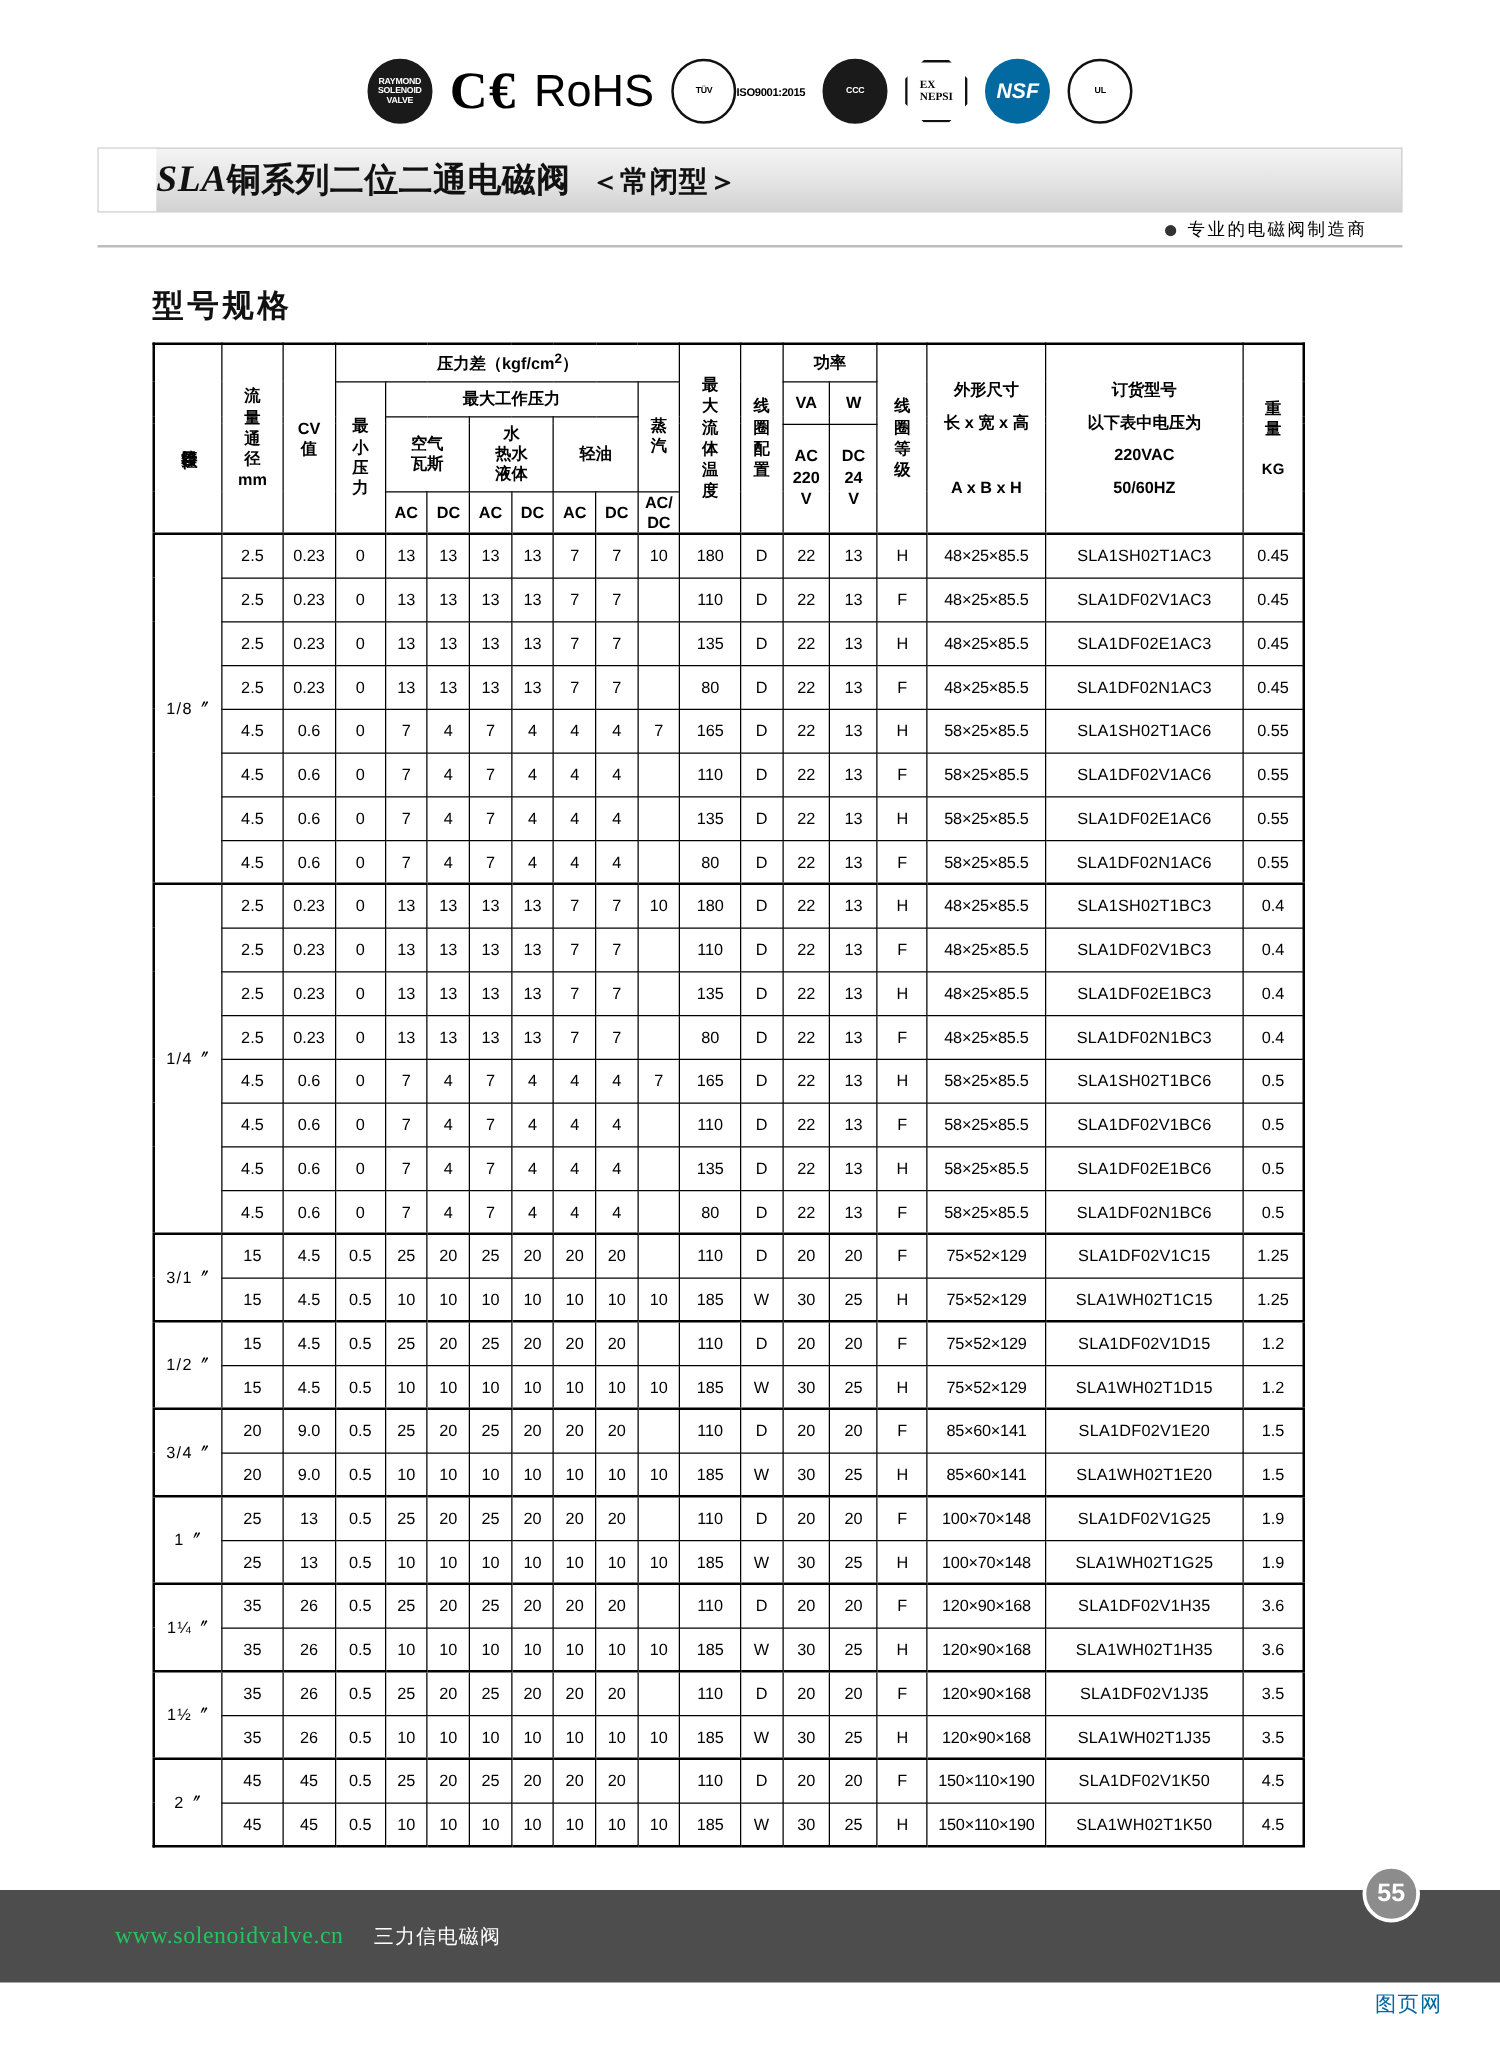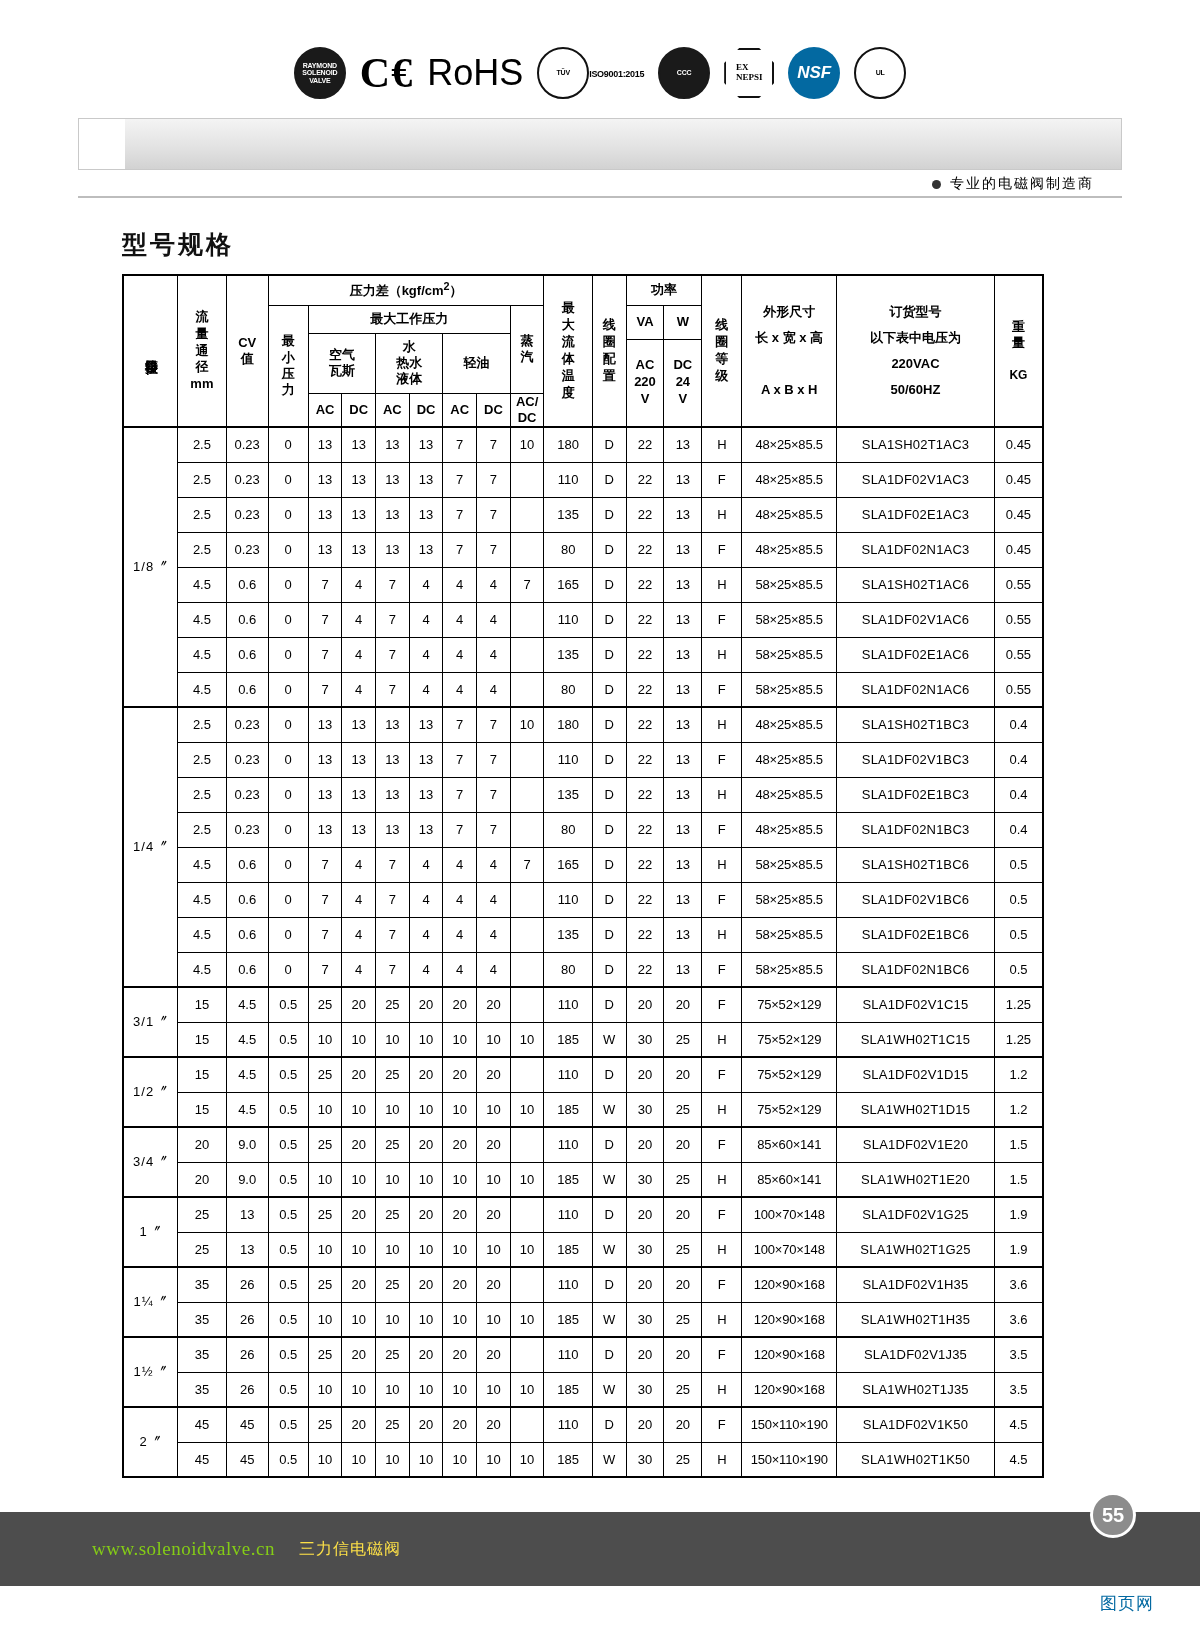--- a/index.html
+++ b/index.html
@@ -96,24 +96,24 @@
   .thick-top { border-top:2px solid #000 !important; }
   .grp-bottom { border-bottom:2px solid #000 !important; }
   table.spec { border:2px solid #000; }
 
   
   .footer {
     position:absolute; left:0; top:1512px; width:1200px; height:74px;
     background:#4d4d4d; display:flex; align-items:center;
   }
   .footer .f-url {
-    color:#84cc16; font-size:19px; margin-left:92px; letter-spacing:0.5px;
+    color:#22c55e; font-size:19px; margin-left:92px; letter-spacing:0.5px;
     font-family:"Liberation Serif", serif;
   }
-  .footer .f-name { color:#fde047; font-size:16px; margin-left:24px; letter-spacing:1px; }
+  .footer .f-name { color:#ffffff; font-size:16px; margin-left:24px; letter-spacing:1px; }
   .page-badge {
     position:absolute; right:64px; top:1492px;
     width:46px; height:46px; border-radius:50%;
     background:#8c8c8c; color:#fff; font-size:20px; font-weight:bold;
     display:flex; align-items:center; justify-content:center;
     border:3px solid #ffffff;
   }
   .wm {
     position:absolute; right:46px; top:1592px;
     font-size:17px; color:#b3b3b3; letter-spacing:1px;
@@ -140,20 +140,23 @@
     <div class="cert-oct">EX<br>NEPSI</div>
   </div>
   <div class="cert cert-nsf">NSF</div>
   <div class="cert">
     <div class="cert-circle">UL</div>
   </div>
 </div>
 
 <div class="title-band">
   <div class="tb-left"></div>
+  <div class="title-text">
+    <span class="sla">SLA</span><span>铜系列二位二通电磁阀</span>&nbsp;&nbsp;<span class="sub">＜常闭型＞</span>
+  </div>
 </div>
 <div class="slogan-row">
   <div class="slogan">
     <span class="dot"></span>
     <span>专业的电磁阀制造商</span>
   </div>
 </div>
 
 <div class="section-title">型号规格</div>
 

